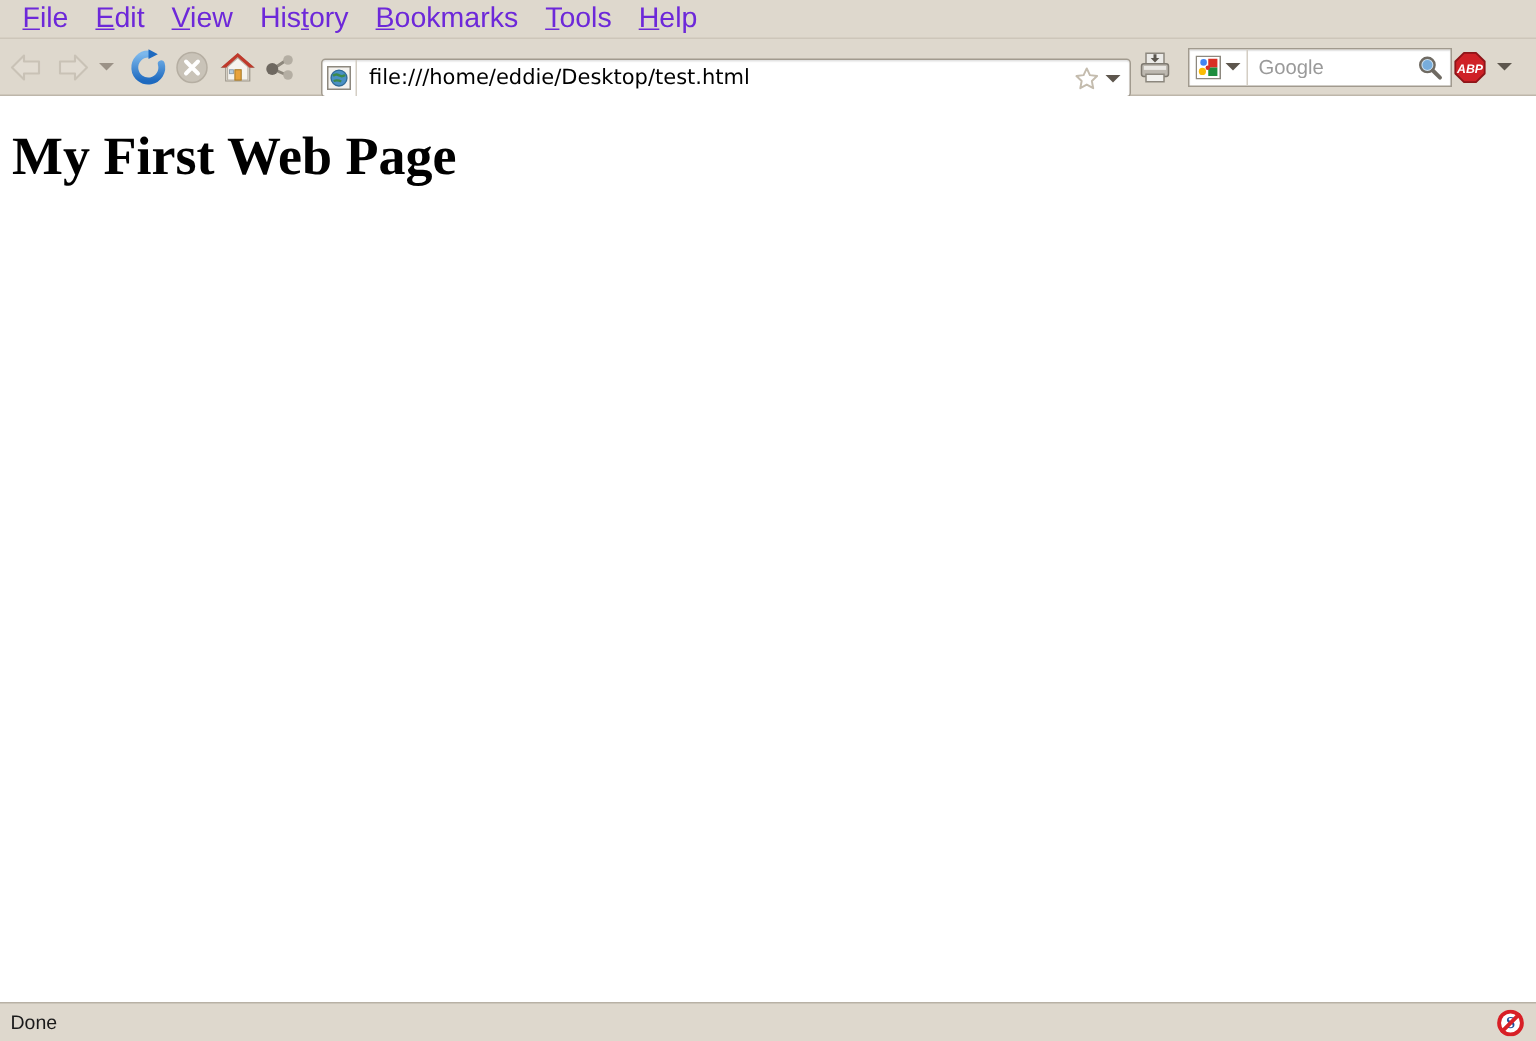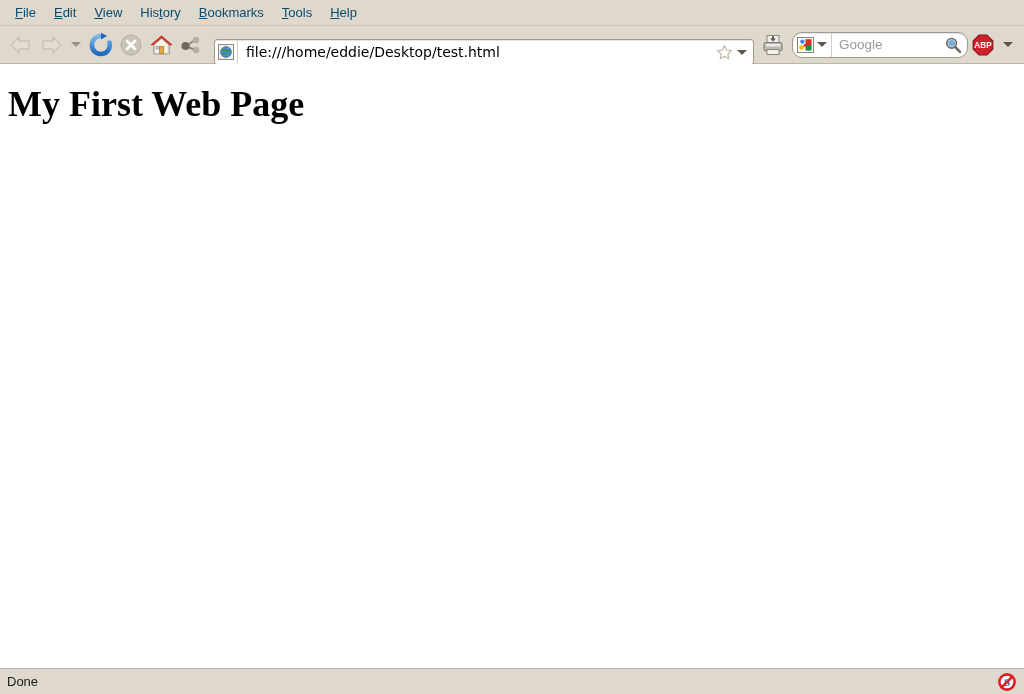--- a/index.html
+++ b/index.html
@@ -28,22 +28,22 @@
     height: 26px;
     flex: 0 0 26px;
     background: #ded8cd;
     border-bottom: 1px solid #cdc6ba;
     display: flex;
     align-items: center;
     padding-left: 6px;
     box-sizing: border-box;
   }
   .menu-item {
-    font-size: 13px;
-    color: #0c4a6e;
+    font-size: 19px;
+    color: #6d28d9;
     padding: 2px 9px;
     line-height: 16px;
     cursor: default;
     white-space: nowrap;
   }
   .menu-item u {
     text-decoration: underline;
   }
 
   
@@ -56,22 +56,23 @@
     align-items: center;
     padding: 0 6px;
     box-sizing: border-box;
     gap: 0;
   }
   .tb-btn {
     width: 30px;
     height: 30px;
     display: flex;
     align-items: center;
-    justify-content: center;
-    flex: 0 0 auto;
+    justify-content: flex-start;
+    flex: 0 0 auto;
+    font-style: italic;
   }
   .tb-btn.small {
     width: 20px;
   }
   .chev {
     width: 0;
     height: 0;
     border-left: 5px solid transparent;
     border-right: 5px solid transparent;
     border-top: 5px solid #9b9287;
@@ -120,21 +121,21 @@
     padding: 0 6px 0 4px;
     flex: 0 0 auto;
   }
 
   
   .searchbar {
     width: 176px;
     height: 26px;
     background: #ffffff;
     border: 1px solid #a19a8e;
-    border-radius: 10px;
+    border-radius: 0;
     display: flex;
     align-items: center;
     box-shadow: inset 0 1px 1px rgba(0,0,0,0.12);
     box-sizing: border-box;
     margin-left: 4px;
     flex: 0 0 auto;
   }
   .searchbar .engine {
     display: flex;
     align-items: center;

